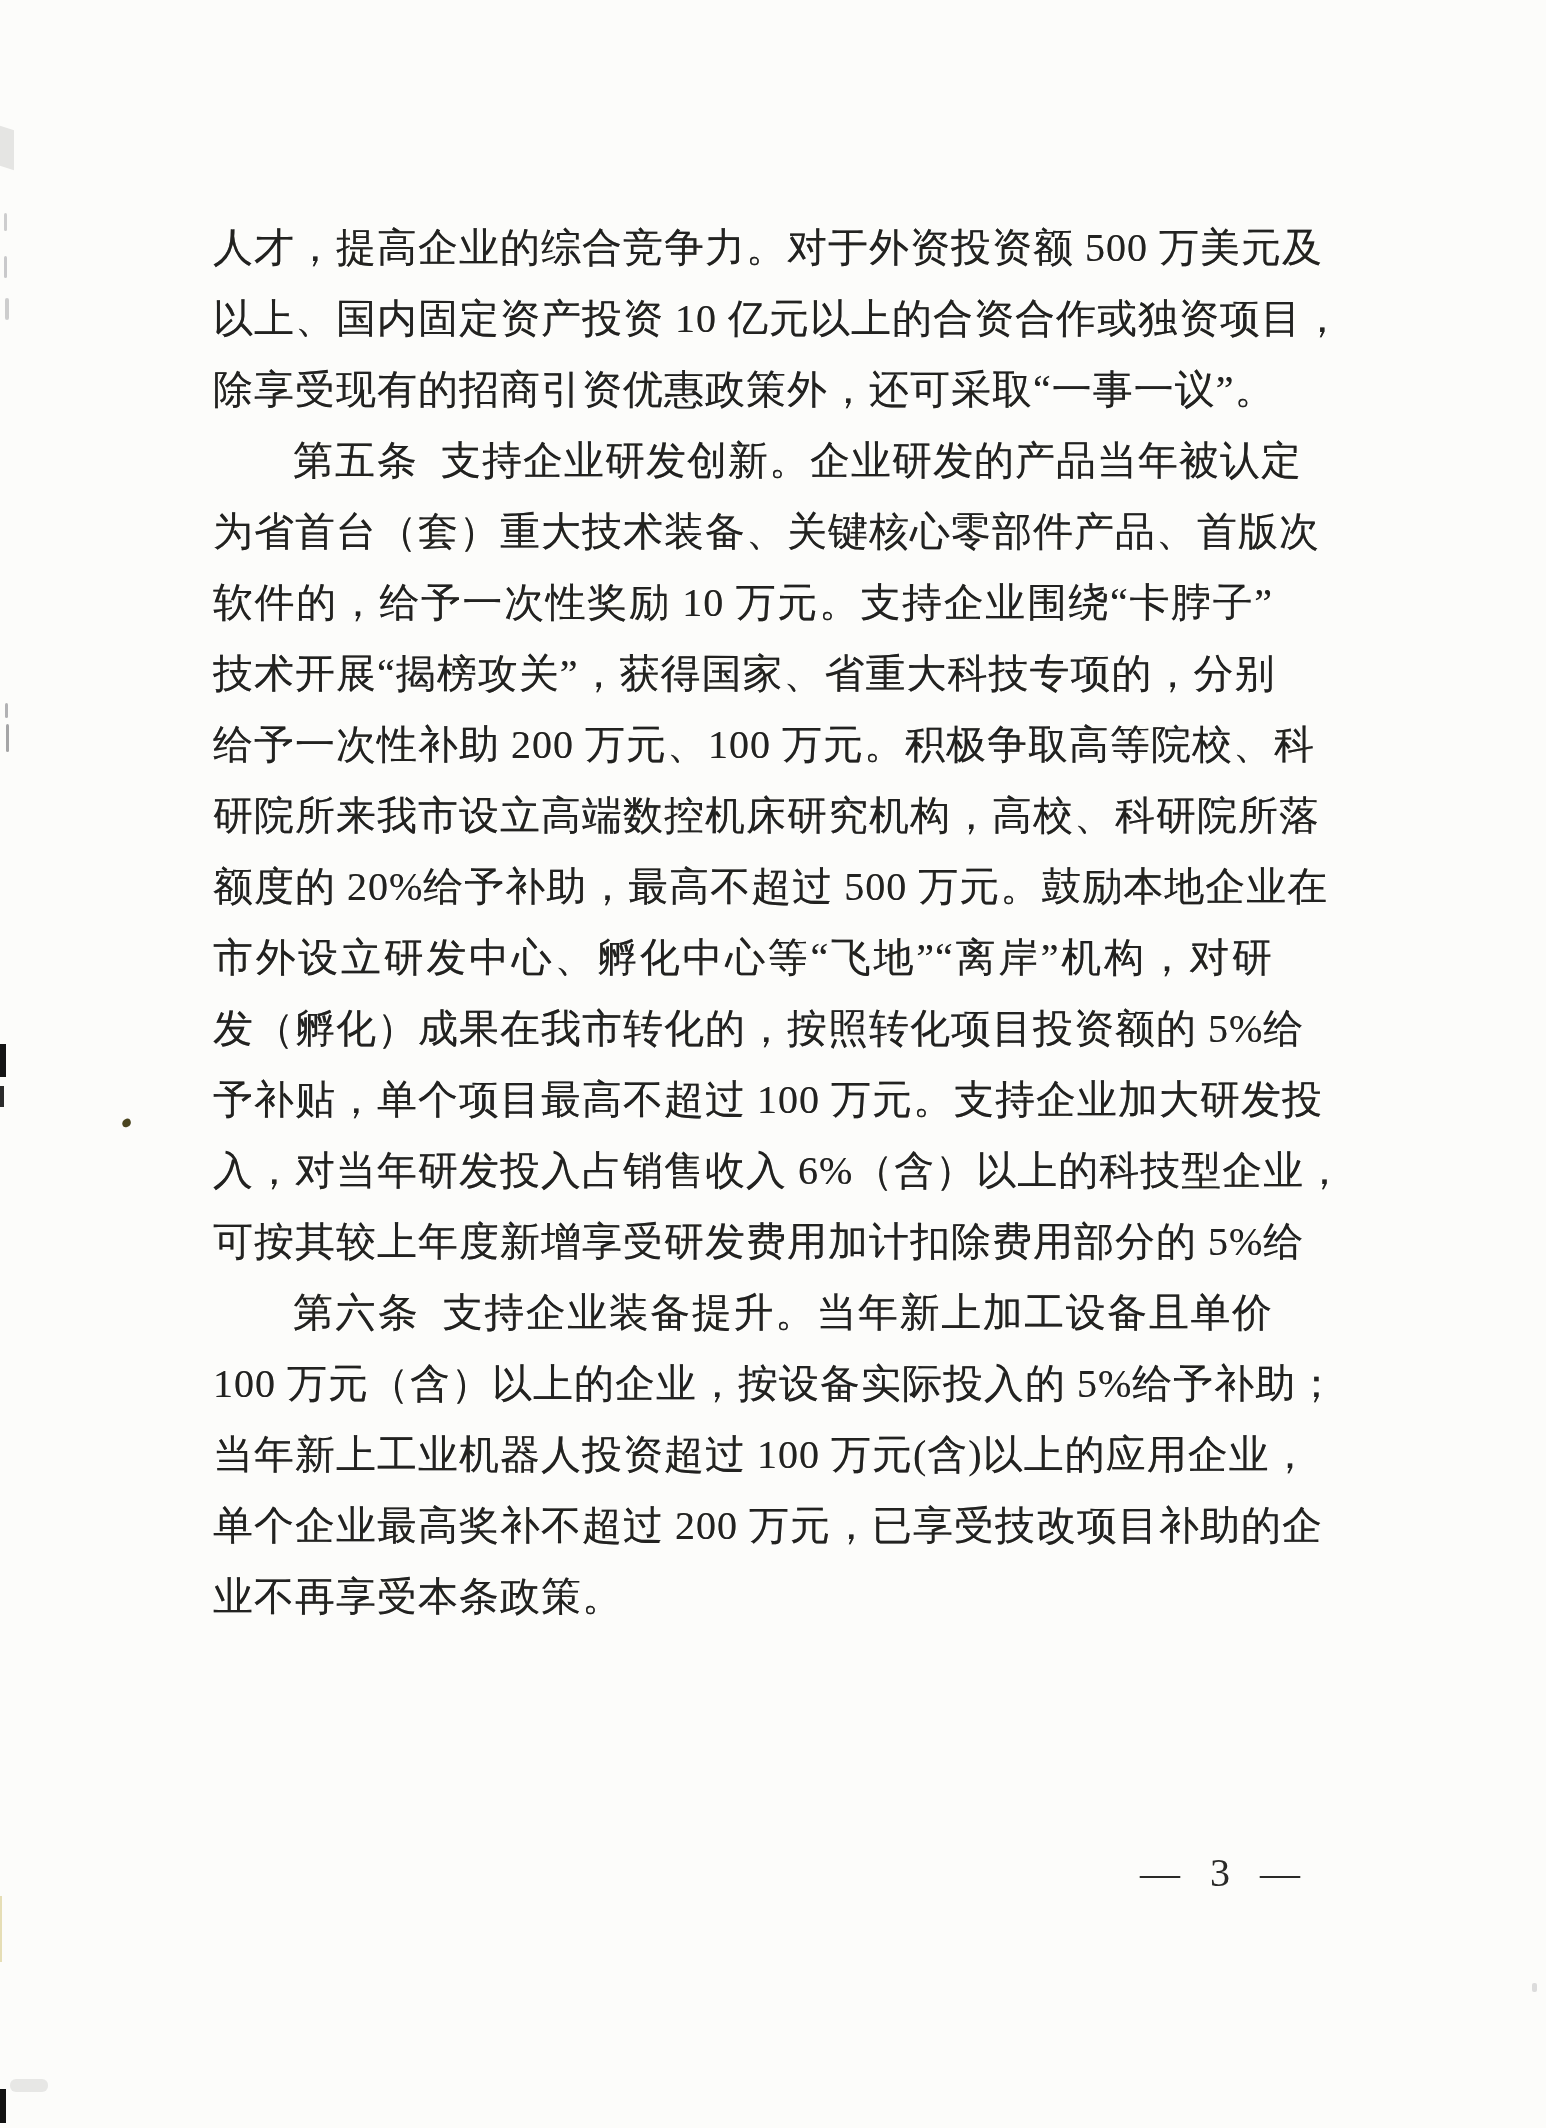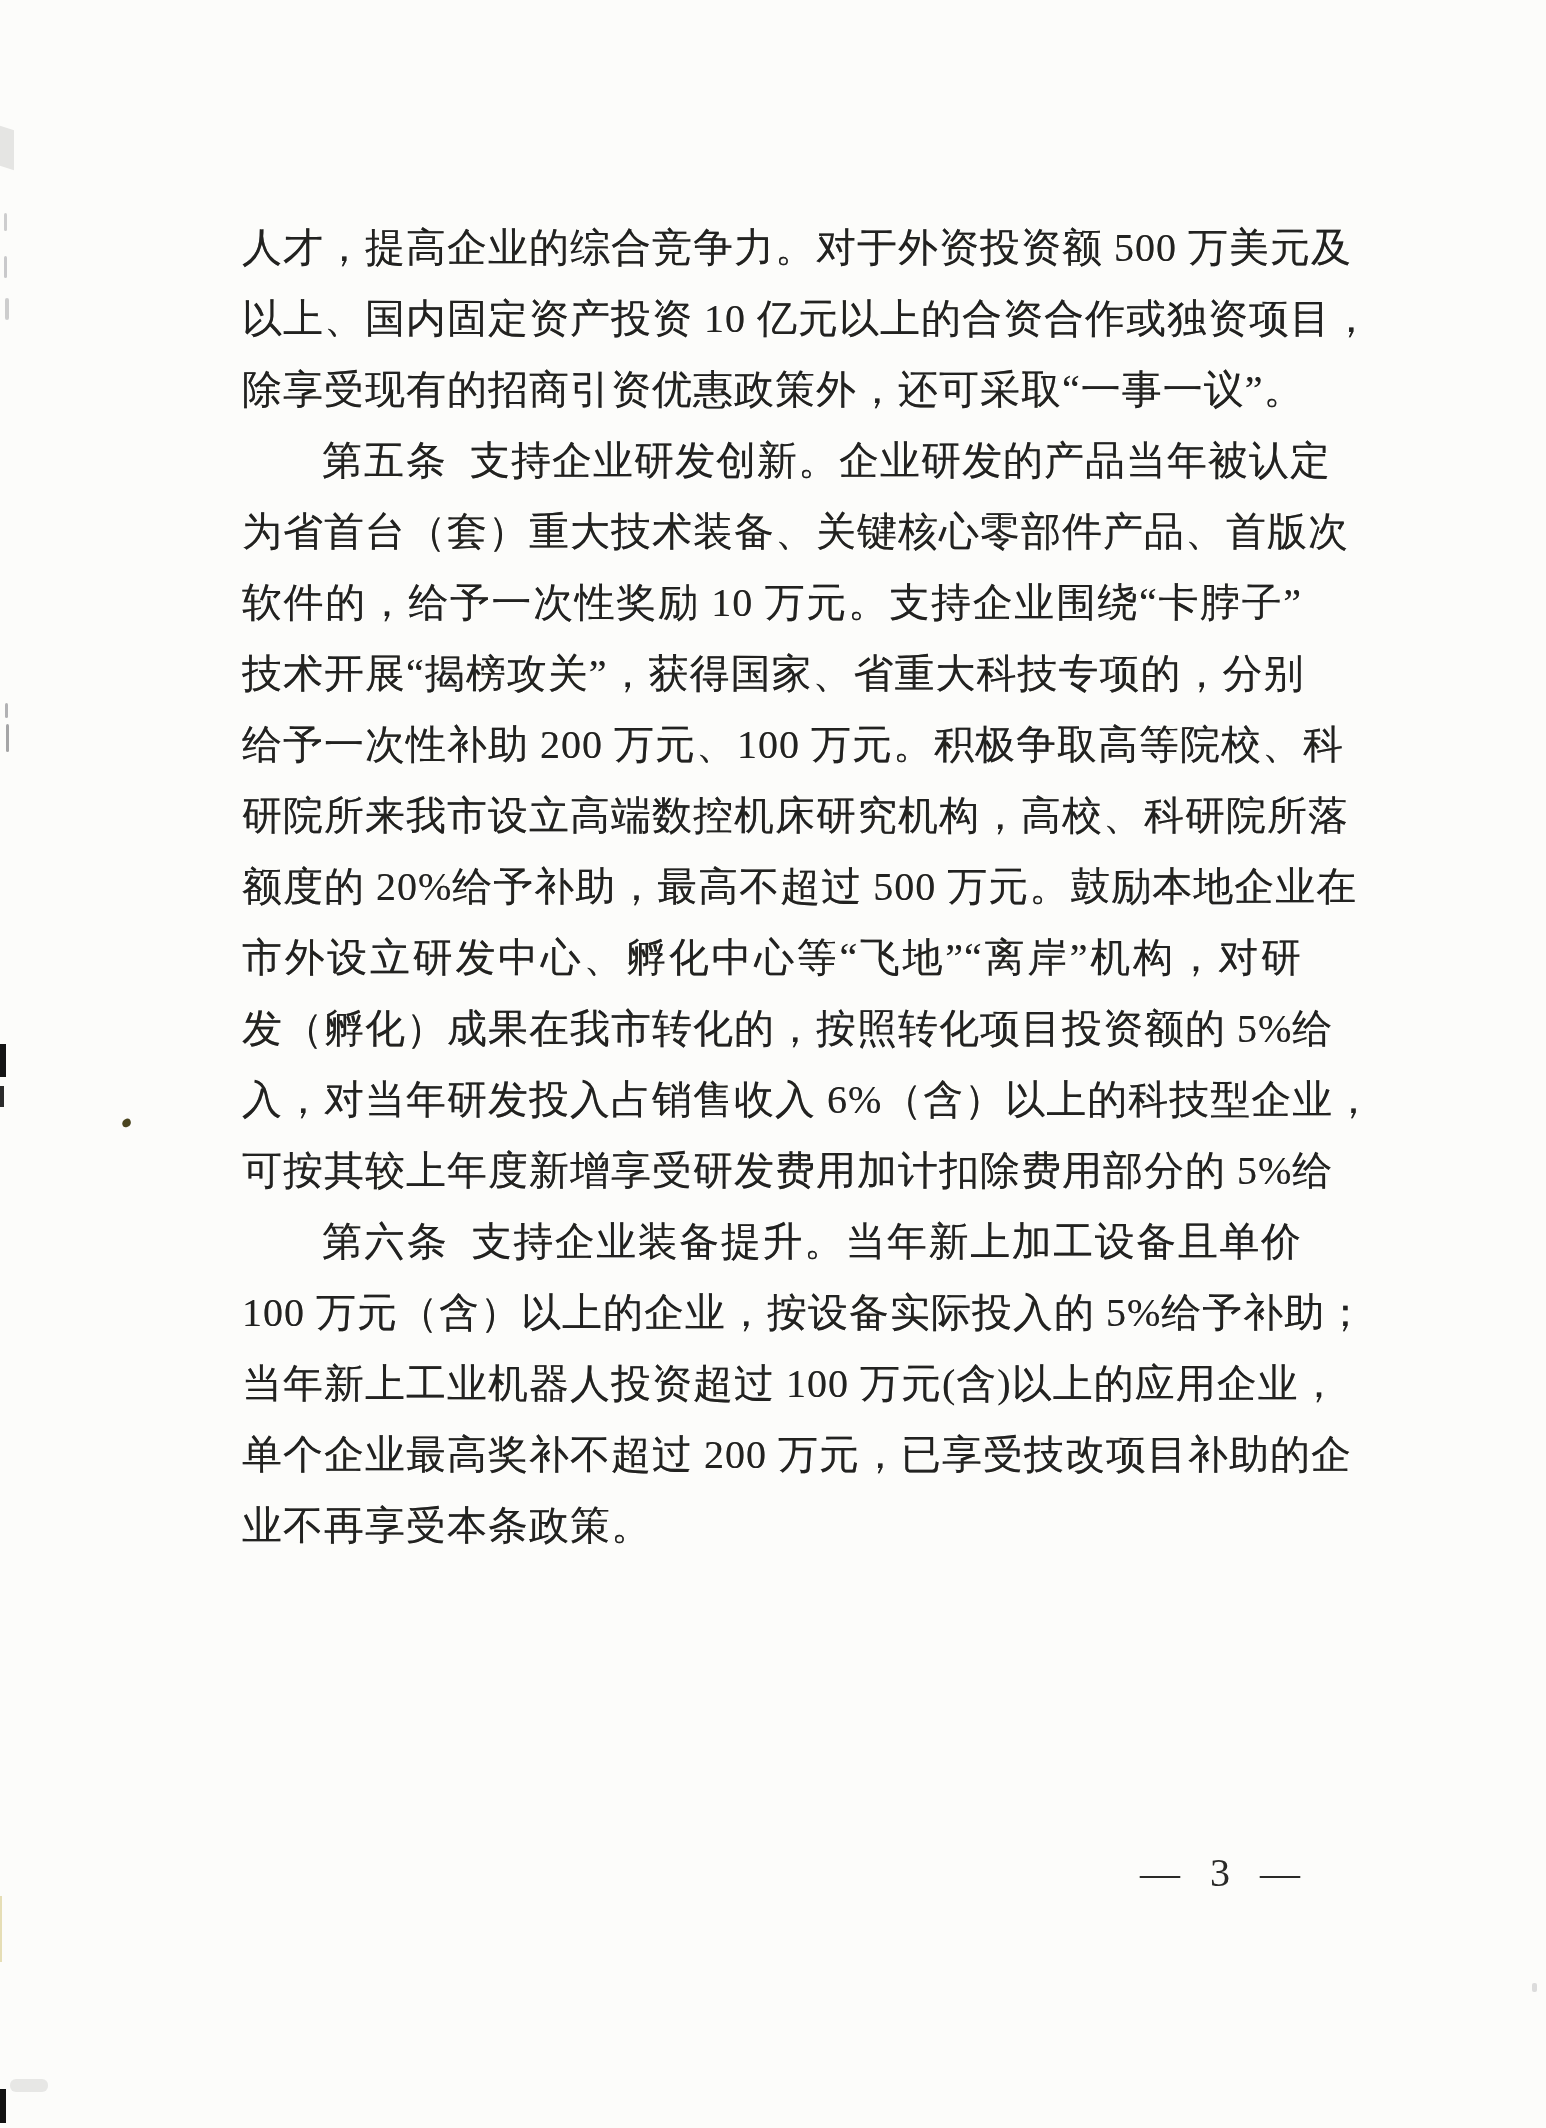--- a/index.html
+++ b/index.html
@@ -12,21 +12,21 @@
     width: 1546px;
     height: 2128px;
     background: #fcfcfa;
     overflow: hidden;
     font-family: "Liberation Serif", "DejaVu Serif", serif;
     color: #1f1f1f;
   }
   
   .text-block {
     position: absolute;
-    left: 242px;
+    left: 213px;
     top: 212px;
     width: 1060px;
   }
   .line {
     height: 71px;
     line-height: 71px;
     font-size: 40px;
     letter-spacing: 1px;
     text-align: justify;
     text-align-last: justify;
@@ -103,20 +103,21 @@
       <div class="line no-justify">除享受现有的招商引资优惠政策外，还可采取“一事一议”。</div>
       <div class="line indent"><span class="term-head">第五条</span>支持企业研发创新。企业研发的产品当年被认定</div>
       <div class="line">为省首台（套）重大技术装备、关键核心零部件产品、首版次</div>
       <div class="line">软件的，给予一次性奖励 10 万元。支持企业围绕“卡脖子”</div>
       <div class="line">技术开展“揭榜攻关”，获得国家、省重大科技专项的，分别</div>
       <div class="line">给予一次性补助 200 万元、100 万元。积极争取高等院校、科</div>
       <div class="line">研院所来我市设立高端数控机床研究机构，高校、科研院所落</div>
       <div class="line">额度的 20%给予补助，最高不超过 500 万元。鼓励本地企业在</div>
       <div class="line">市外设立研发中心、孵化中心等“飞地”“离岸”机构，对研</div>
       <div class="line">发（孵化）成果在我市转化的，按照转化项目投资额的 5%给</div>
+      <div class="line">予补贴，单个项目最高不超过 100 万元。支持企业加大研发投</div>
       <div class="line">入，对当年研发投入占销售收入 6%（含）以上的科技型企业，</div>
       <div class="line">可按其较上年度新增享受研发费用加计扣除费用部分的 5%给</div>
       <div class="line indent"><span class="term-head">第六条</span>支持企业装备提升。当年新上加工设备且单价</div>
       <div class="line">100 万元（含）以上的企业，按设备实际投入的 5%给予补助；</div>
       <div class="line">当年新上工业机器人投资超过 100 万元(含)以上的应用企业，</div>
       <div class="line">单个企业最高奖补不超过 200 万元，已享受技改项目补助的企</div>
       <div class="line no-justify">业不再享受本条政策。</div>
     </div>
 
   <div class="page-number">— 3 —</div>

